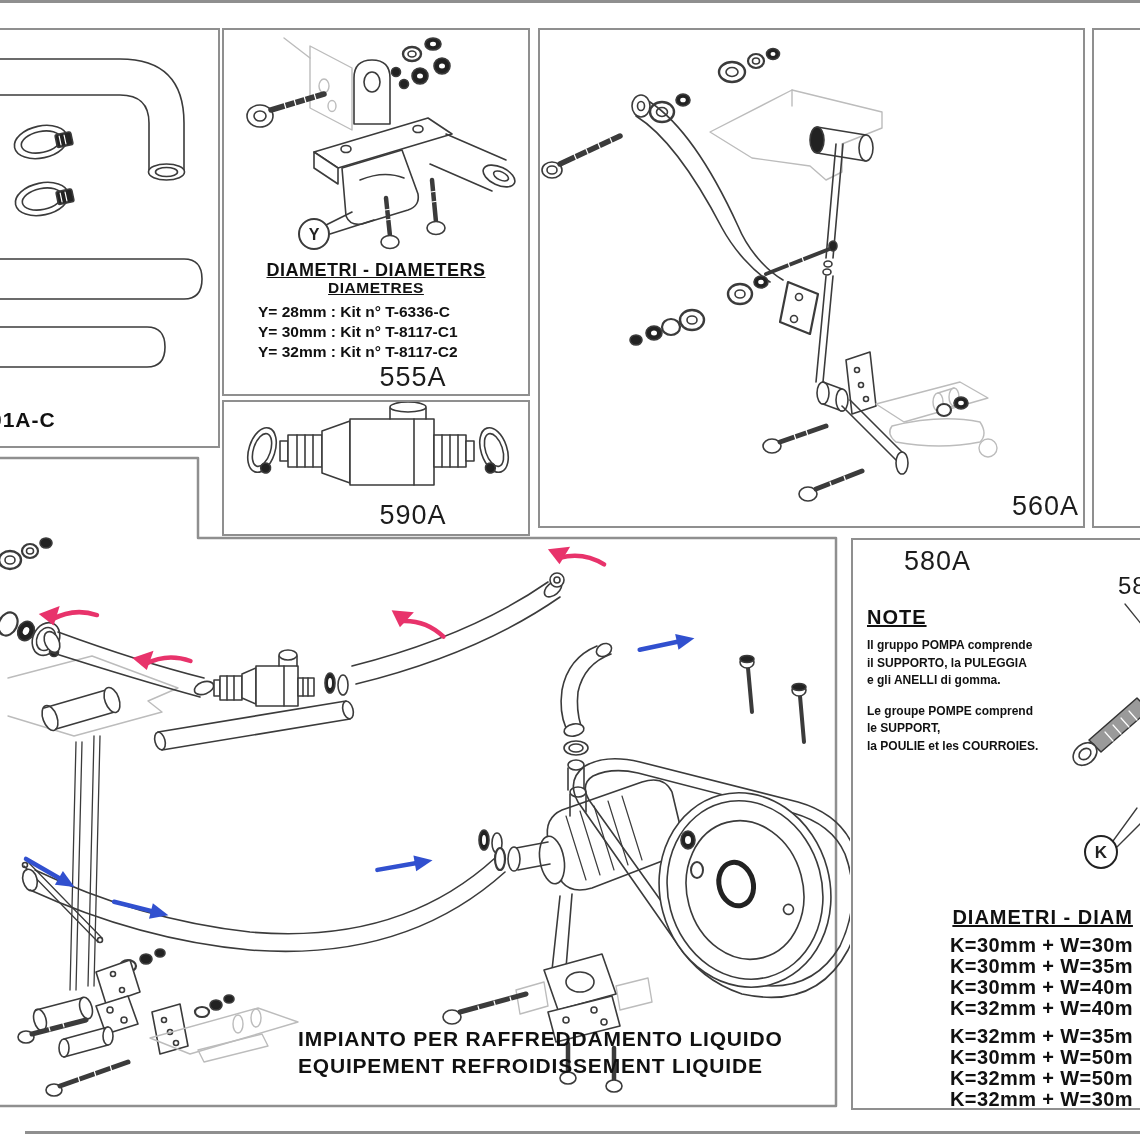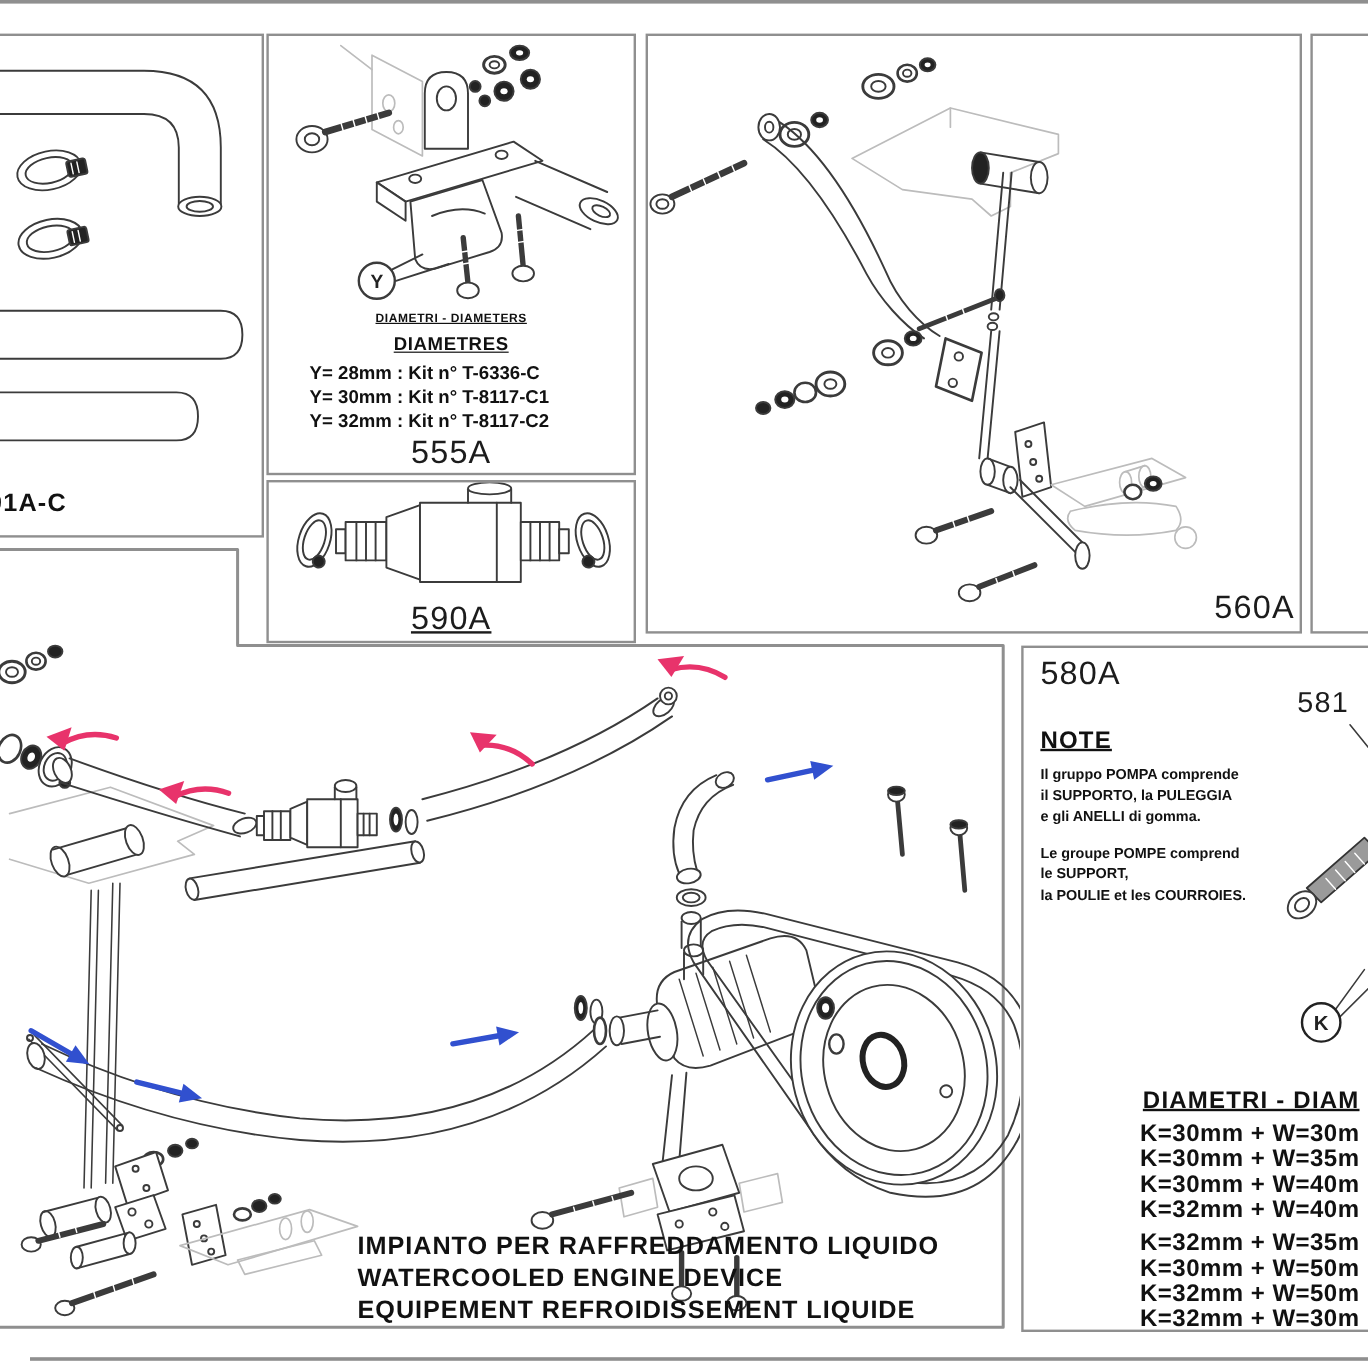--- a/index.html
+++ b/index.html
@@ -1,21 +1,21 @@
 <!DOCTYPE html>
 <html style="--red: #e8336b; --blue: #3150cf; --ink: #3b3b3b; --pb: #8f8f8f;"><head>
 <meta charset="utf-8">
 <style>
   :root{ --red:#e8336b; --blue:#3150cf; --ink:#3b3b3b; --pb:#8f8f8f; }
   html,body{margin:0;padding:0;}
   body{width:1140px;height:1140px;position:relative;overflow:hidden;background:#fff;
        font-family:"Liberation Sans",sans-serif;color:#111;}
   .panel{position:absolute;background:#fff;border:2px solid var(--pb);box-sizing:border-box;}
   .hline{position:absolute;background:var(--pb);}
-  .code{position:absolute;font-size:27px;color:#1c1c1c;letter-spacing:1px;white-space:nowrap;}
+  .code{position:absolute;font-size:27px;color:#1c1c1c;letter-spacing:1px;white-space:nowrap;padding-left:37px;}
   .b{font-weight:bold;}
   .u{text-decoration:underline;}
   .kitrow{font-size:15.5px;font-weight:bold;line-height:20px;white-space:nowrap;}
   .notep{font-size:12px;font-weight:bold;line-height:17.5px;white-space:nowrap;}
   .tr{font-size:20px;font-weight:bold;line-height:21px;letter-spacing:.4px;white-space:nowrap;}
   .cap{font-size:21px;font-weight:bold;line-height:26.5px;letter-spacing:.8px;white-space:nowrap;}
   svg{position:absolute;left:0;top:0;}
   svg *{stroke-linecap:round;stroke-linejoin:round;}
   .s{stroke:var(--ink);stroke-width:1.6;fill:none;}
   .sw{stroke:var(--ink);stroke-width:1.6;fill:#fff;}
@@ -117,21 +117,21 @@
         <line class="wt" x1="162" y1="190" x2="168" y2="189"></line>
       <ellipse class="sw" cx="166" cy="212" rx="9" ry="6.5"></ellipse>
     </g>
     <g>
       <line class="s" x1="208" y1="150" x2="212" y2="192" style="stroke-width:4.5"></line>
       <line class="wt" x1="207" y1="162" x2="213" y2="161"></line>
         <line class="wt" x1="208" y1="172" x2="214" y2="171"></line>
       <ellipse class="sw" cx="212" cy="198" rx="9" ry="6.5"></ellipse>
     </g>
   </svg>
-  <div class="b u" style="position:absolute;left:0;top:230px;width:100%;text-align:center;font-size:10px;letter-spacing:.5px;">DIAMETRI - DIAMETERS</div>
+  <div class="b u" style="position:absolute;left:0;top:230px;width:100%;text-align:center;font-size:18px;letter-spacing:.5px;">DIAMETRI - DIAMETERS</div>
   <div class="b" style="position:absolute;left:0;top:249px;width:100%;text-align:center;font-size:15.5px;letter-spacing:.5px;text-decoration:underline;">DIAMETRES</div>
   <div style="position:absolute;left:34px;top:272px;">
     <div class="kitrow">Y= 28mm : Kit n° T-6336-C</div>
     <div class="kitrow">Y= 30mm : Kit n° T-8117-C1</div>
     <div class="kitrow">Y= 32mm : Kit n° T-8117-C2</div>
   </div>
   <div class="code" style="left:0;top:332px;width:100%;text-align:center;position:absolute;">555A</div>
 </div>
 
 <div class="panel" style="left:222px;top:400px;width:308px;height:136px;">
@@ -160,21 +160,21 @@
           <line class="s" x1="202" y1="6" x2="202" y2="17"></line>
         <ellipse class="sw" cx="184" cy="5" rx="18" ry="5"></ellipse>
       </g>
       <rect class="sw" x="210" y="33" width="32" height="32"></rect>
       <line class="s" x1="218" y1="33" x2="218" y2="65"></line>
         <line class="s" x1="226" y1="33" x2="226" y2="65"></line>
         <line class="s" x1="234" y1="33" x2="234" y2="65"></line>
       <rect class="sw" x="242" y="39" width="8" height="20"></rect>
     </g>
   </svg>
-  <div class="code" style="left:0;top:98px;width:100%;text-align:center;position:absolute;text-decoration:underline;">590A</div>
+  <div class="code" style="left:0;top:98px;width:100%;text-align:center;position:absolute;">590A</div>
 </div>
 
 <div class="panel" style="left:538px;top:28px;width:547px;height:500px;">
   <svg width="543" height="496" viewBox="0 0 543 496">
     <g>
       <ellipse class="sw" cx="192" cy="42" rx="13" ry="10" style="stroke-width:2.4"></ellipse>
       <ellipse class="s" cx="192" cy="42" rx="6" ry="4.5"></ellipse>
       <ellipse class="sw" cx="216" cy="31" rx="8" ry="7" style="stroke-width:2.2"></ellipse>
       <ellipse class="s" cx="216" cy="31" rx="3.5" ry="3"></ellipse>
       <ellipse class="sd" cx="233" cy="24" rx="6.5" ry="5.5"></ellipse>
@@ -505,21 +505,20 @@
   <use href="#rarr" transform="translate(398,150) rotate(32)"></use>
   <use href="#rarr" transform="translate(552,88) rotate(20)"></use>
   <use href="#barr" transform="translate(30,402) rotate(30)"></use>
   <use href="#barr" transform="translate(116,444) rotate(14)"></use>
   <use href="#barr" transform="translate(376,412) rotate(-10)"></use>
   <use href="#barr" transform="translate(638,192) rotate(-12)"></use>
 </svg>
 
 <div style="position:absolute;left:298px;top:1026px;">
   <div class="cap">IMPIANTO PER RAFFREDDAMENTO LIQUIDO</div>
-  <div class="cap">WATERCOOLED ENGINE DEVICE</div>
   <div class="cap">EQUIPEMENT REFROIDISSEMENT LIQUIDE</div>
 </div>
 
 <div class="panel" style="left:851px;top:538px;width:300px;height:572px;">
   <svg width="296" height="568" viewBox="0 0 296 568">
     <line class="s" x1="272" y1="64" x2="293" y2="90" style="stroke-width:1.3"></line>
     <g>
       <polygon points="236,200 284,158 296,170 248,212" fill="#9a9a9a" stroke="#333" stroke-width="1.5"></polygon>
       <line class="wt" x1="252" y1="192" x2="260" y2="201"></line>
         <line class="wt" x1="260" y1="185" x2="268" y2="194"></line>

